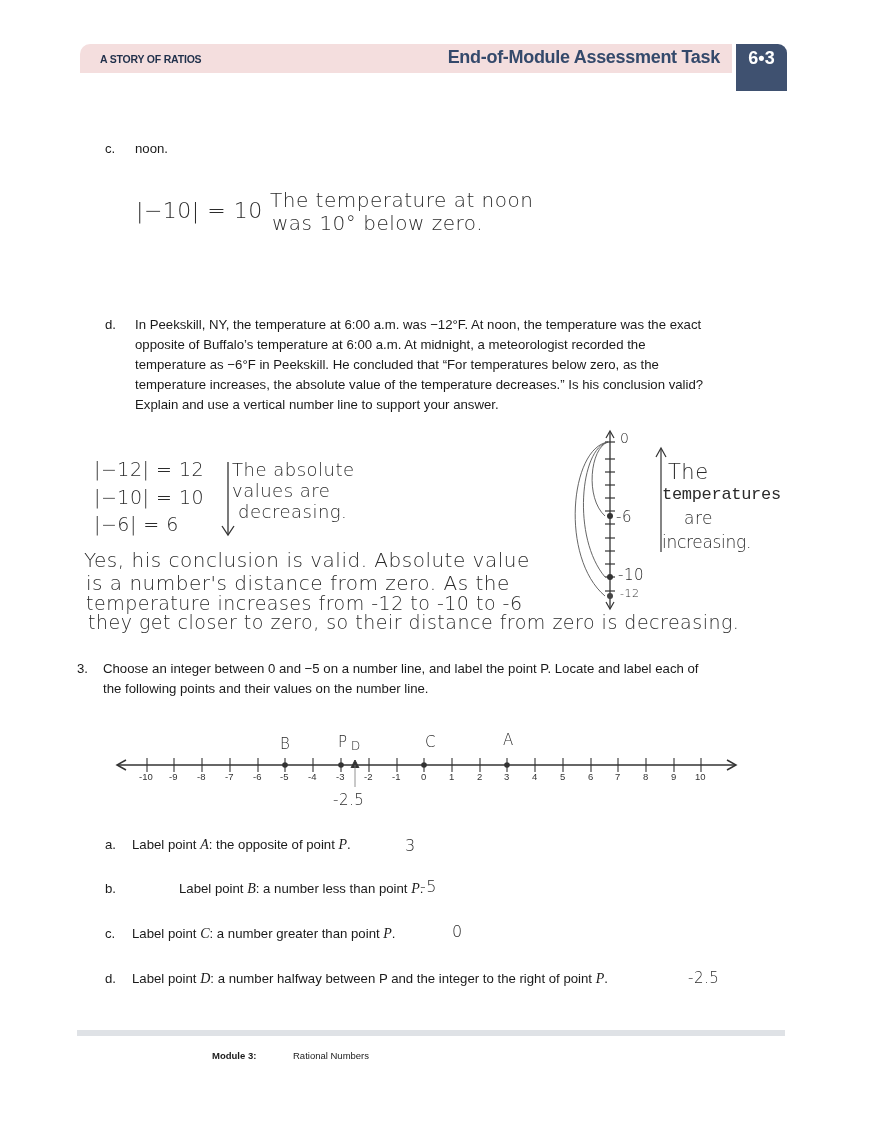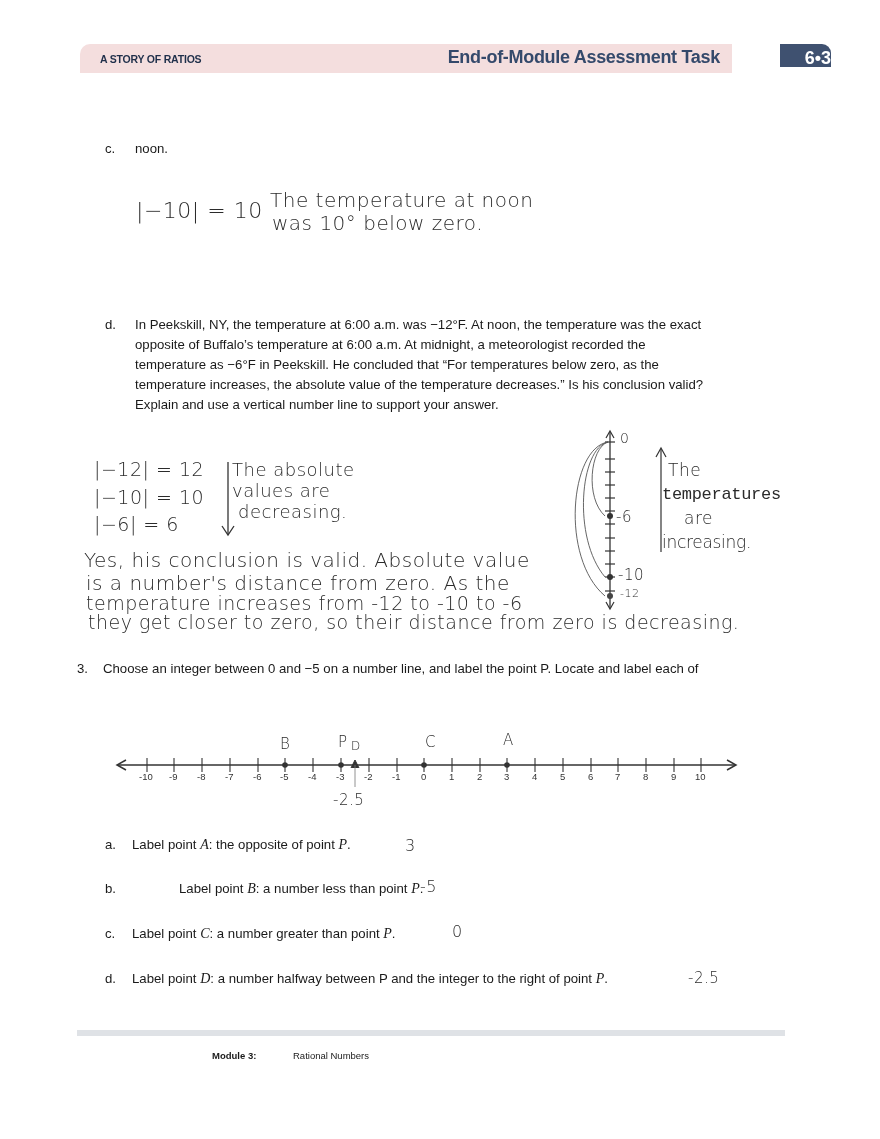--- a/index.html
+++ b/index.html
@@ -7,23 +7,23 @@
          font-family: "Liberation Sans", sans-serif; color: #1a1a1a; }
   .abs { position: absolute; }
 
   
   .hdr-band { position: absolute; left: 80px; top: 44px; width: 652px; height: 29px;
               background: #f4dede; border-top-left-radius: 10px; }
   .hdr-left { position: absolute; left: 100px; top: 53px; font-size: 10.5px; font-weight: bold;
               color: #1f2f4a; letter-spacing: -0.2px; }
   .hdr-title { position: absolute; right: 160px; top: 47px; font-size: 18px; font-weight: bold;
                color: #34496b; letter-spacing: -0.3px; }
-  .hdr-badge { position: absolute; left: 736px; top: 44px; width: 51px; height: 23px;
+  .hdr-badge { position: absolute; left: 736px; top: 44px; width: 51px; height: 47px;
                background: #3f5170; color: #ffffff; font-weight: bold; font-size: 18px;
-               text-align: right; line-height: 29px; border-top-right-radius: 9px; margin-left: 44px; }
+               text-align: center; line-height: 29px; border-top-right-radius: 9px; }
 
   
   .print { font-family: "Liberation Sans", sans-serif; font-size: 13.2px; line-height: 20px; color: #1a1a1a; }
   .lbl { position: absolute; }
   .para { position: absolute; }
 
   
   .hw { font-family: "DejaVu Sans", sans-serif; color: #2b2b2b; font-weight: 300; position: absolute;
         white-space: nowrap; letter-spacing: 0.5px; }
 
@@ -101,28 +101,29 @@
 </svg>
 <div class="hw" style="left:620px; top:430px; font-size:14px;">0</div>
 <div class="hw" style="left:616px; top:508px; font-size:15px;">-6</div>
 <div class="hw" style="left:618px; top:566px; font-size:15px;">-10</div>
 <div class="hw" style="left:620px; top:587px; font-size:11px;">-12</div>
 
 <svg class="abs" style="left:654px; top:446px;" width="14" height="110">
   <line x1="7" y1="3" x2="7" y2="106" stroke="#333" stroke-width="1.2"></line>
   <polyline points="2,11 7,2 12,11" fill="none" stroke="#333" stroke-width="1.2"></polyline>
 </svg>
-<div class="hw" style="left:668px; top:460px; font-size:17px;">The</div>
+<div class="hw" style="left:668px; top:460px; font-size:21px;">The</div>
 <div class="hw" style="left:662px; top:485px; font-size:17px; letter-spacing:-0.3px;font-family:Liberation Mono, monospace;">temperatures</div>
 <div class="hw" style="left:684px; top:508px; font-size:17px;">are</div>
 <div class="hw" style="left:662px; top:532px; font-size:17px; letter-spacing:-0.3px;">increasing.</div>
 
 <div class="print lbl" style="left:77px; top:659px;">3.</div>
 <div class="print para" style="left:103px; top:659px; width:690px;">
   <div>Choose an integer between 0 and −5 on a number line, and label the point P.  Locate and label each of</div>
+  <div>the following points and their values on the number line.</div>
 </div>
 
 <svg class="abs" style="left:110px; top:725px;" width="640" height="90">
   <line x1="8" y1="40" x2="625" y2="40" stroke="#333" stroke-width="1.4"></line>
   <polyline points="16,35 7,40 16,45" fill="none" stroke="#333" stroke-width="1.5"></polyline>
   <polyline points="617,35 626,40 617,45" fill="none" stroke="#333" stroke-width="1.5"></polyline>
   <g stroke="#333" stroke-width="1.1">
     <line x1="37" y1="33" x2="37" y2="47"></line>
       <line x1="64" y1="33" x2="64" y2="47"></line>
     <line x1="92" y1="33" x2="92" y2="47"></line>

